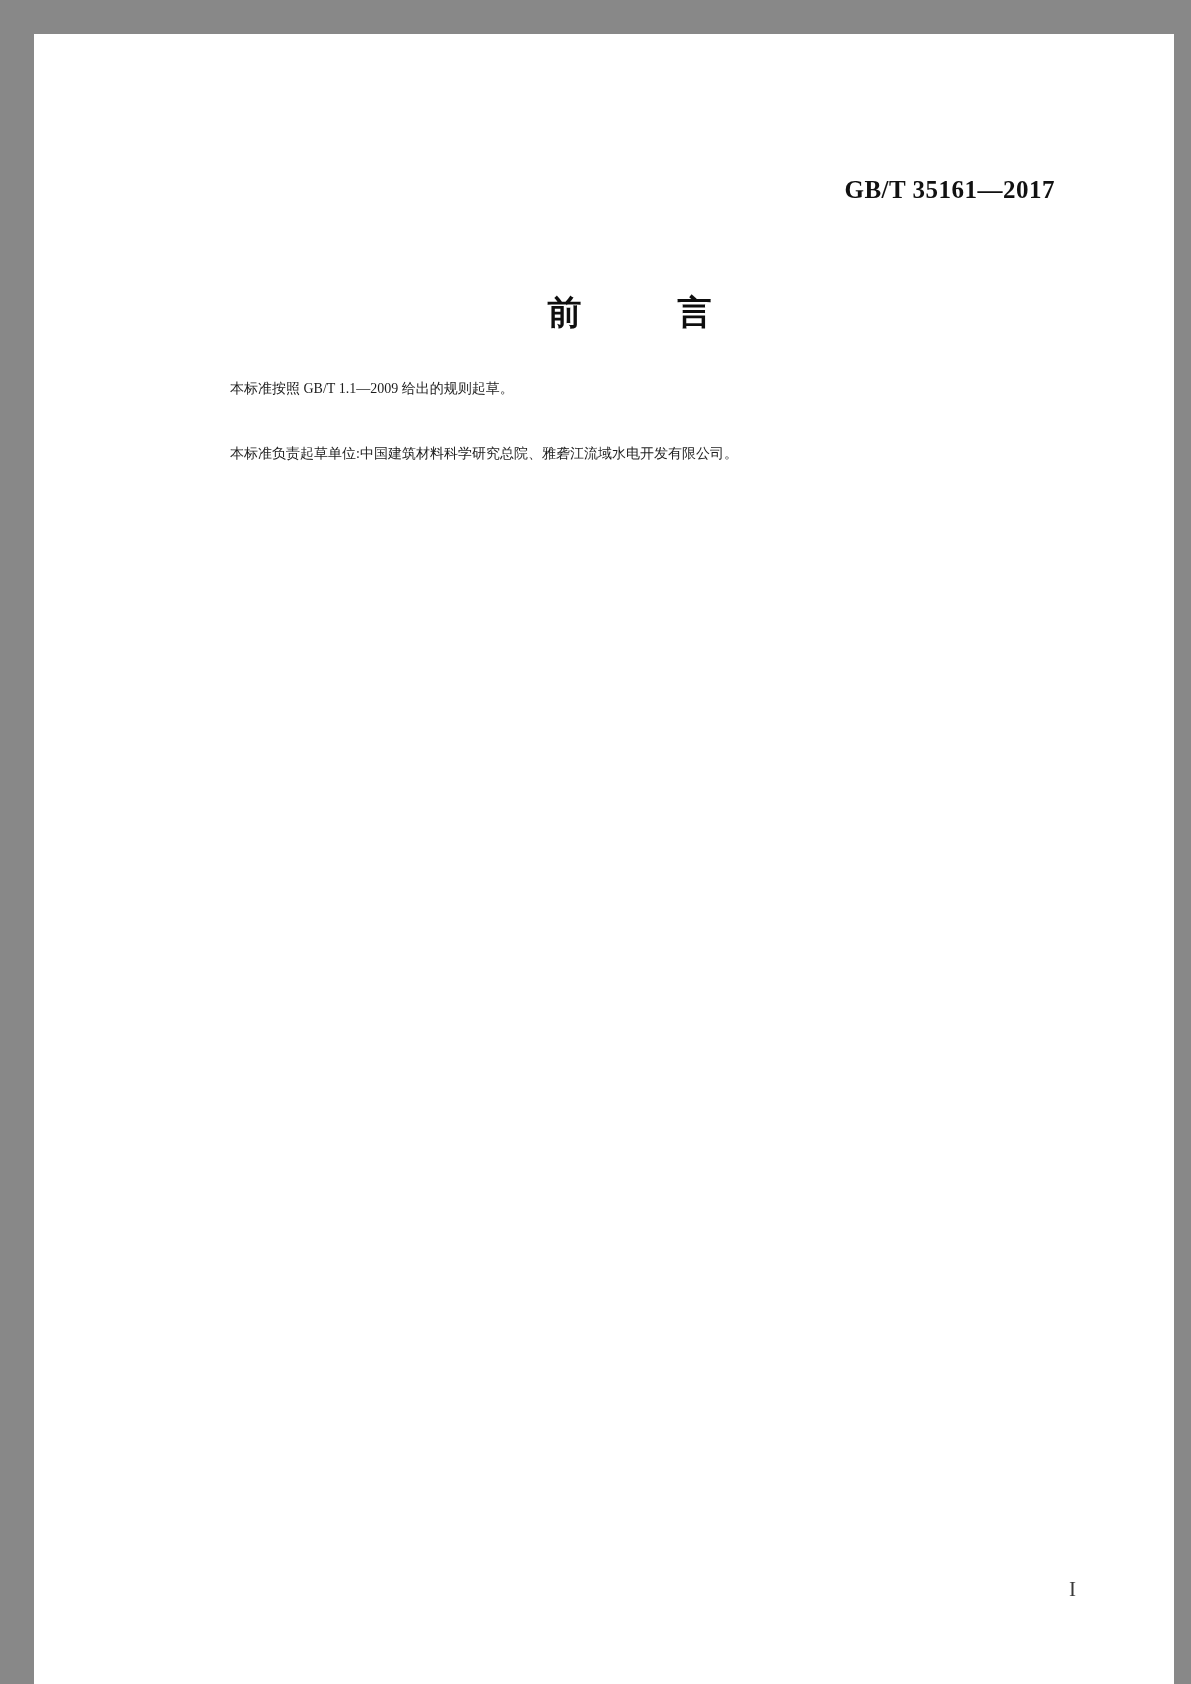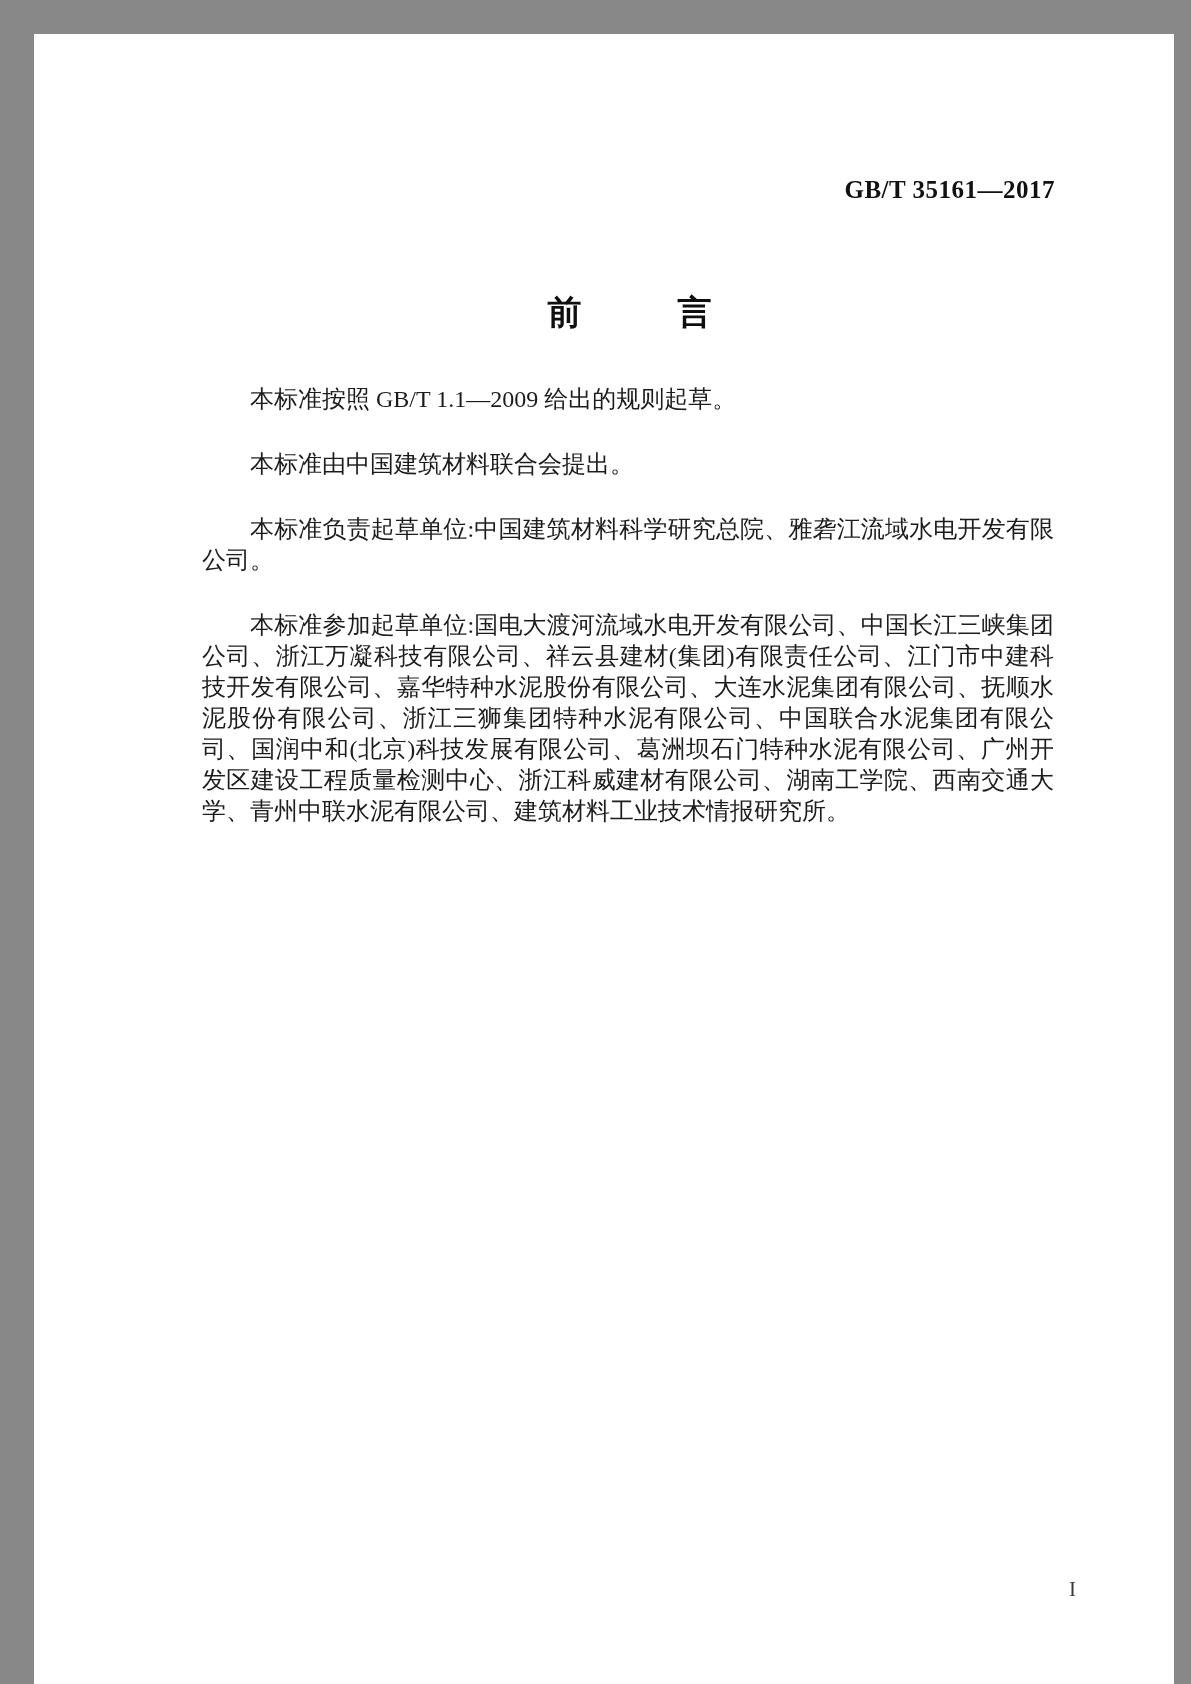--- a/index.html
+++ b/index.html
@@ -33,25 +33,25 @@
     justify-content: center;
     gap: 62px;
     font-family: "Liberation Sans", "DejaVu Sans", sans-serif;
     font-weight: bold;
     font-size: 34px;
     line-height: 44px;
     color: #0e0e0e;
   }
   .doc-body {
     position: absolute;
-    top: 316px;
+    top: 305px;
     left: 134px;
     width: 920px;
     font-family: "Liberation Serif", "DejaVu Serif", serif;
-    font-size: 24px;
+    font-size: 14px;
     line-height: 31px;
     text-align: justify;
     color: #1c1c1c;
   }
   .doc-body p {
     margin: 0;
     text-indent: 2em;
   }
   .page-footer {
     position: absolute;
@@ -73,22 +73,20 @@
     <span>GB/T 35161—2017</span>
   </div>
 
   <h1 class="doc-title">
     <span>前</span>
     <span>言</span>
   </h1>
 
   <main class="doc-body">
     <p>本标准按照 GB/T 1.1—2009 给出的规则起草。</p>
-    <p>本标准由中国建筑材料联合会提出。</p>
     <p>本标准负责起草单位:中国建筑材料科学研究总院、雅砻江流域水电开发有限公司。</p>
-    <p>本标准参加起草单位:国电大渡河流域水电开发有限公司、中国长江三峡集团公司、浙江万凝科技有限公司、祥云县建材(集团)有限责任公司、江门市中建科技开发有限公司、嘉华特种水泥股份有限公司、大连水泥集团有限公司、抚顺水泥股份有限公司、浙江三狮集团特种水泥有限公司、中国联合水泥集团有限公司、国润中和(北京)科技发展有限公司、葛洲坝石门特种水泥有限公司、广州开发区建设工程质量检测中心、浙江科威建材有限公司、湖南工学院、西南交通大学、青州中联水泥有限公司、建筑材料工业技术情报研究所。</p>
   </main>
 
   <div class="page-footer">
     <span>I</span>
   </div>
 
 </div>
 
 </body></html>

